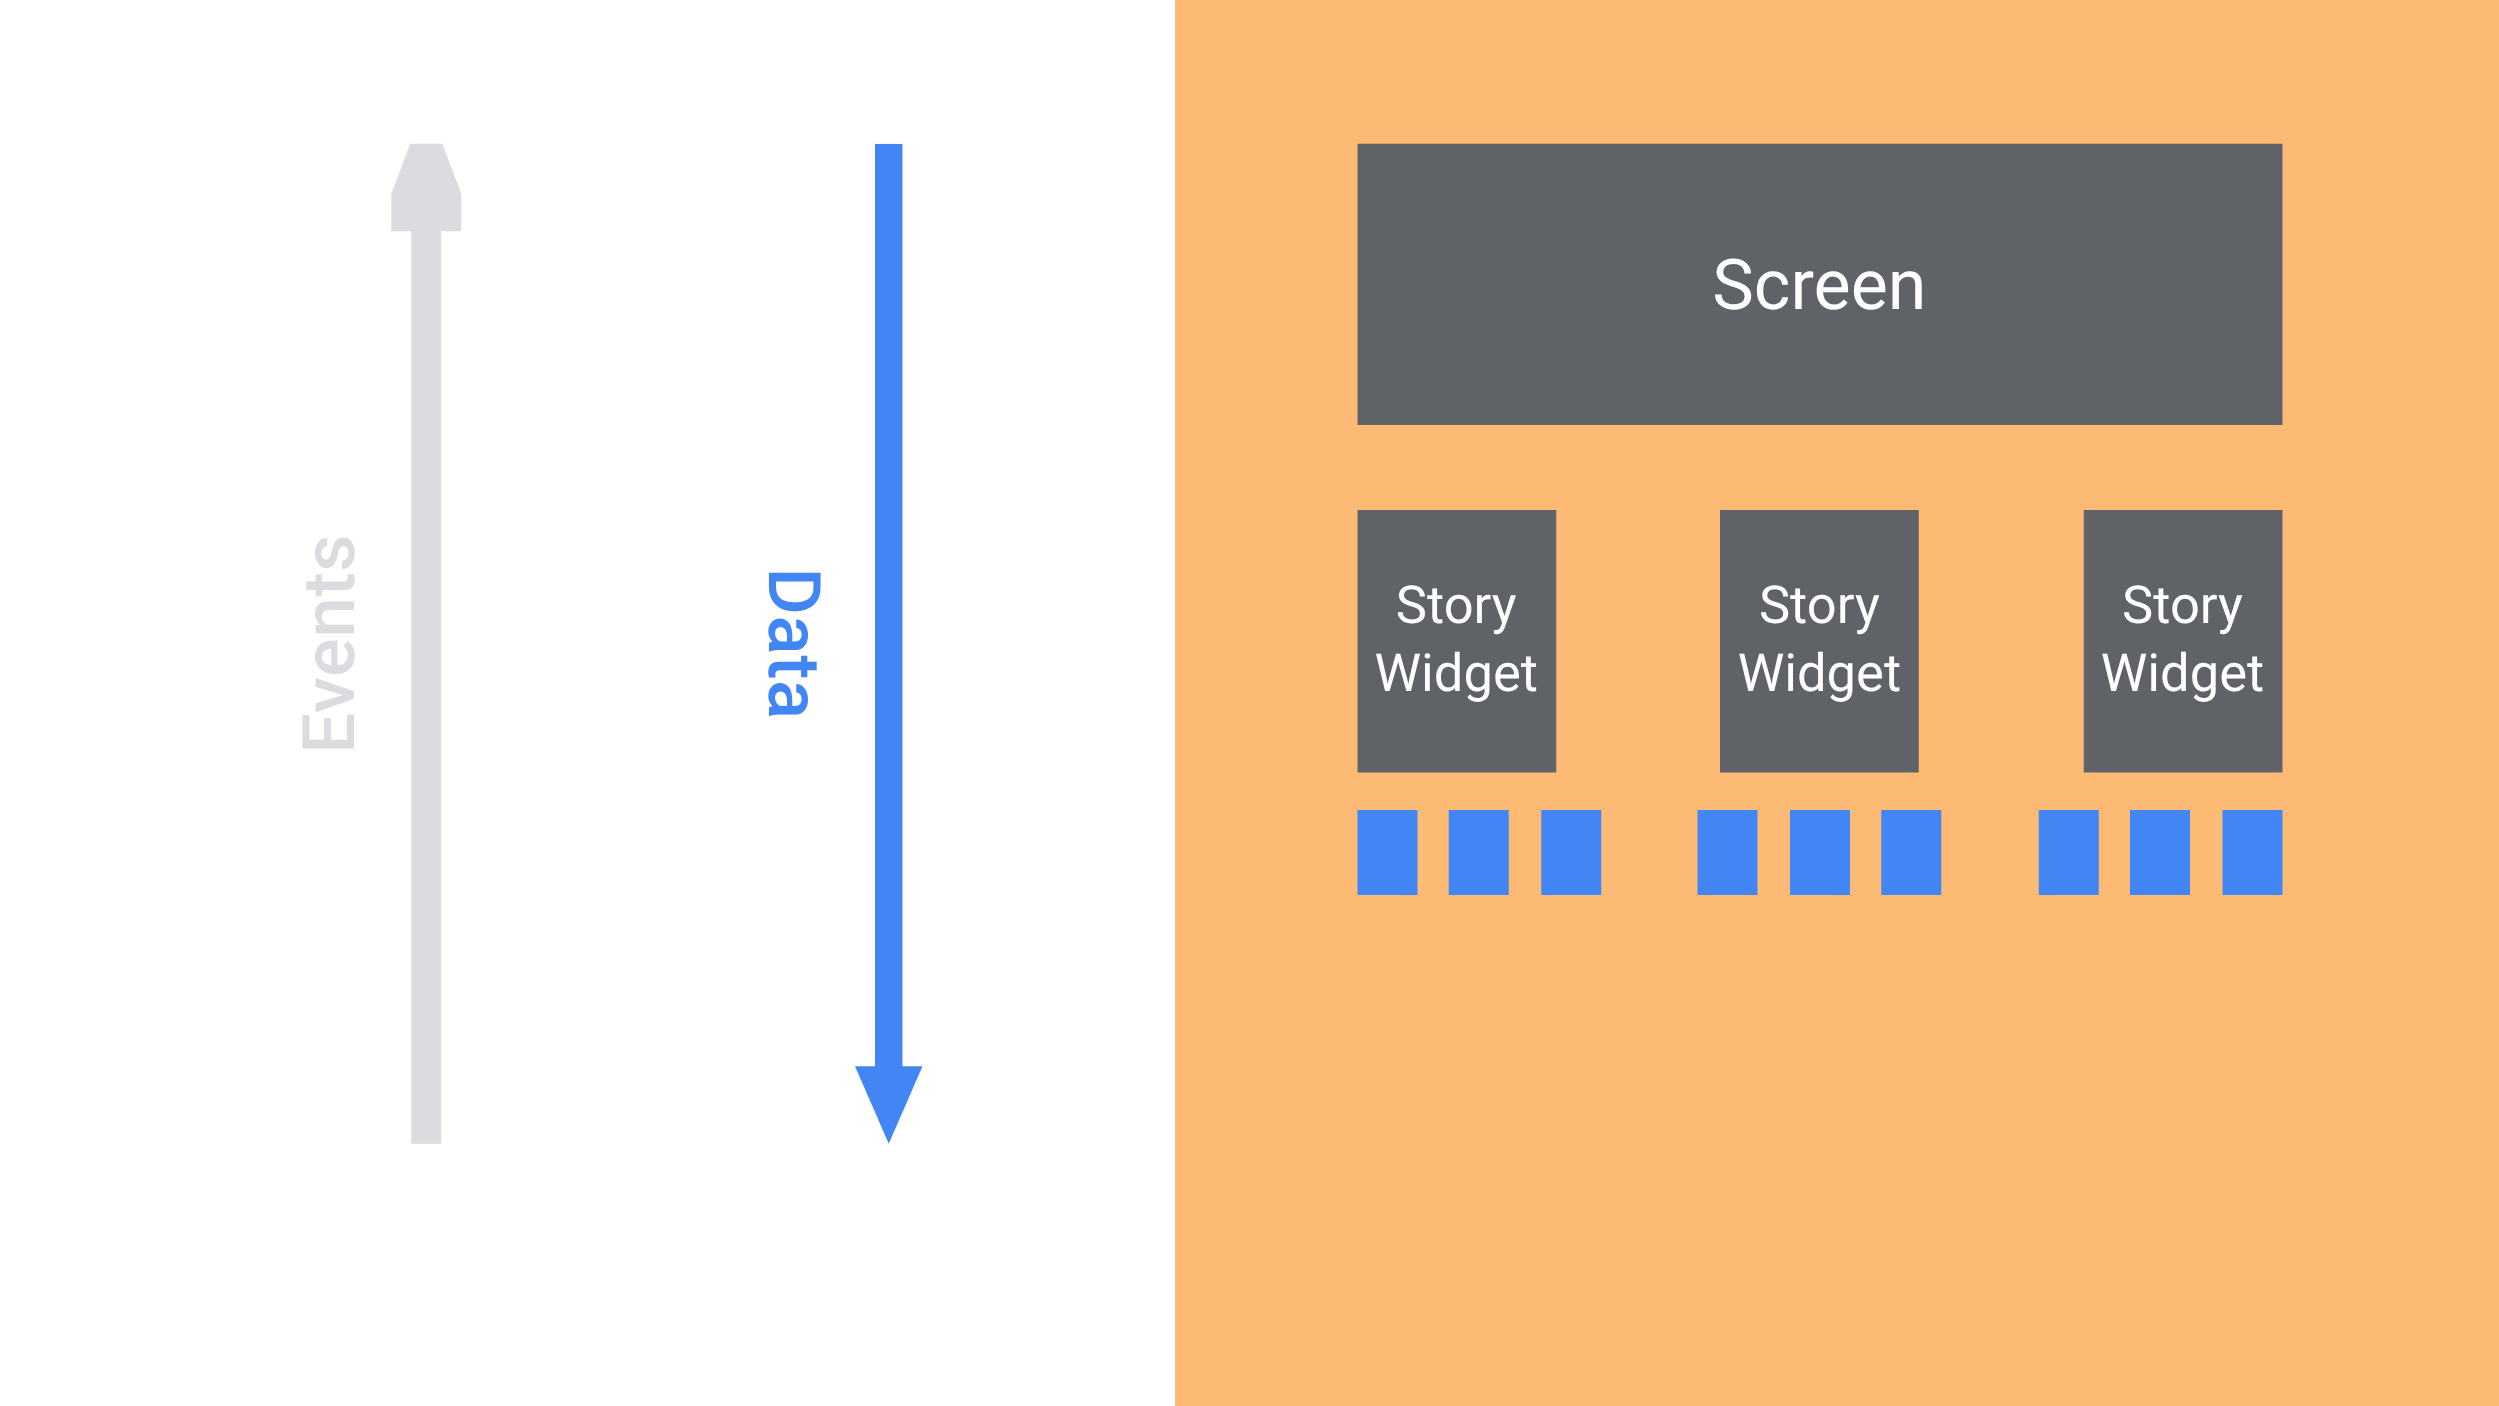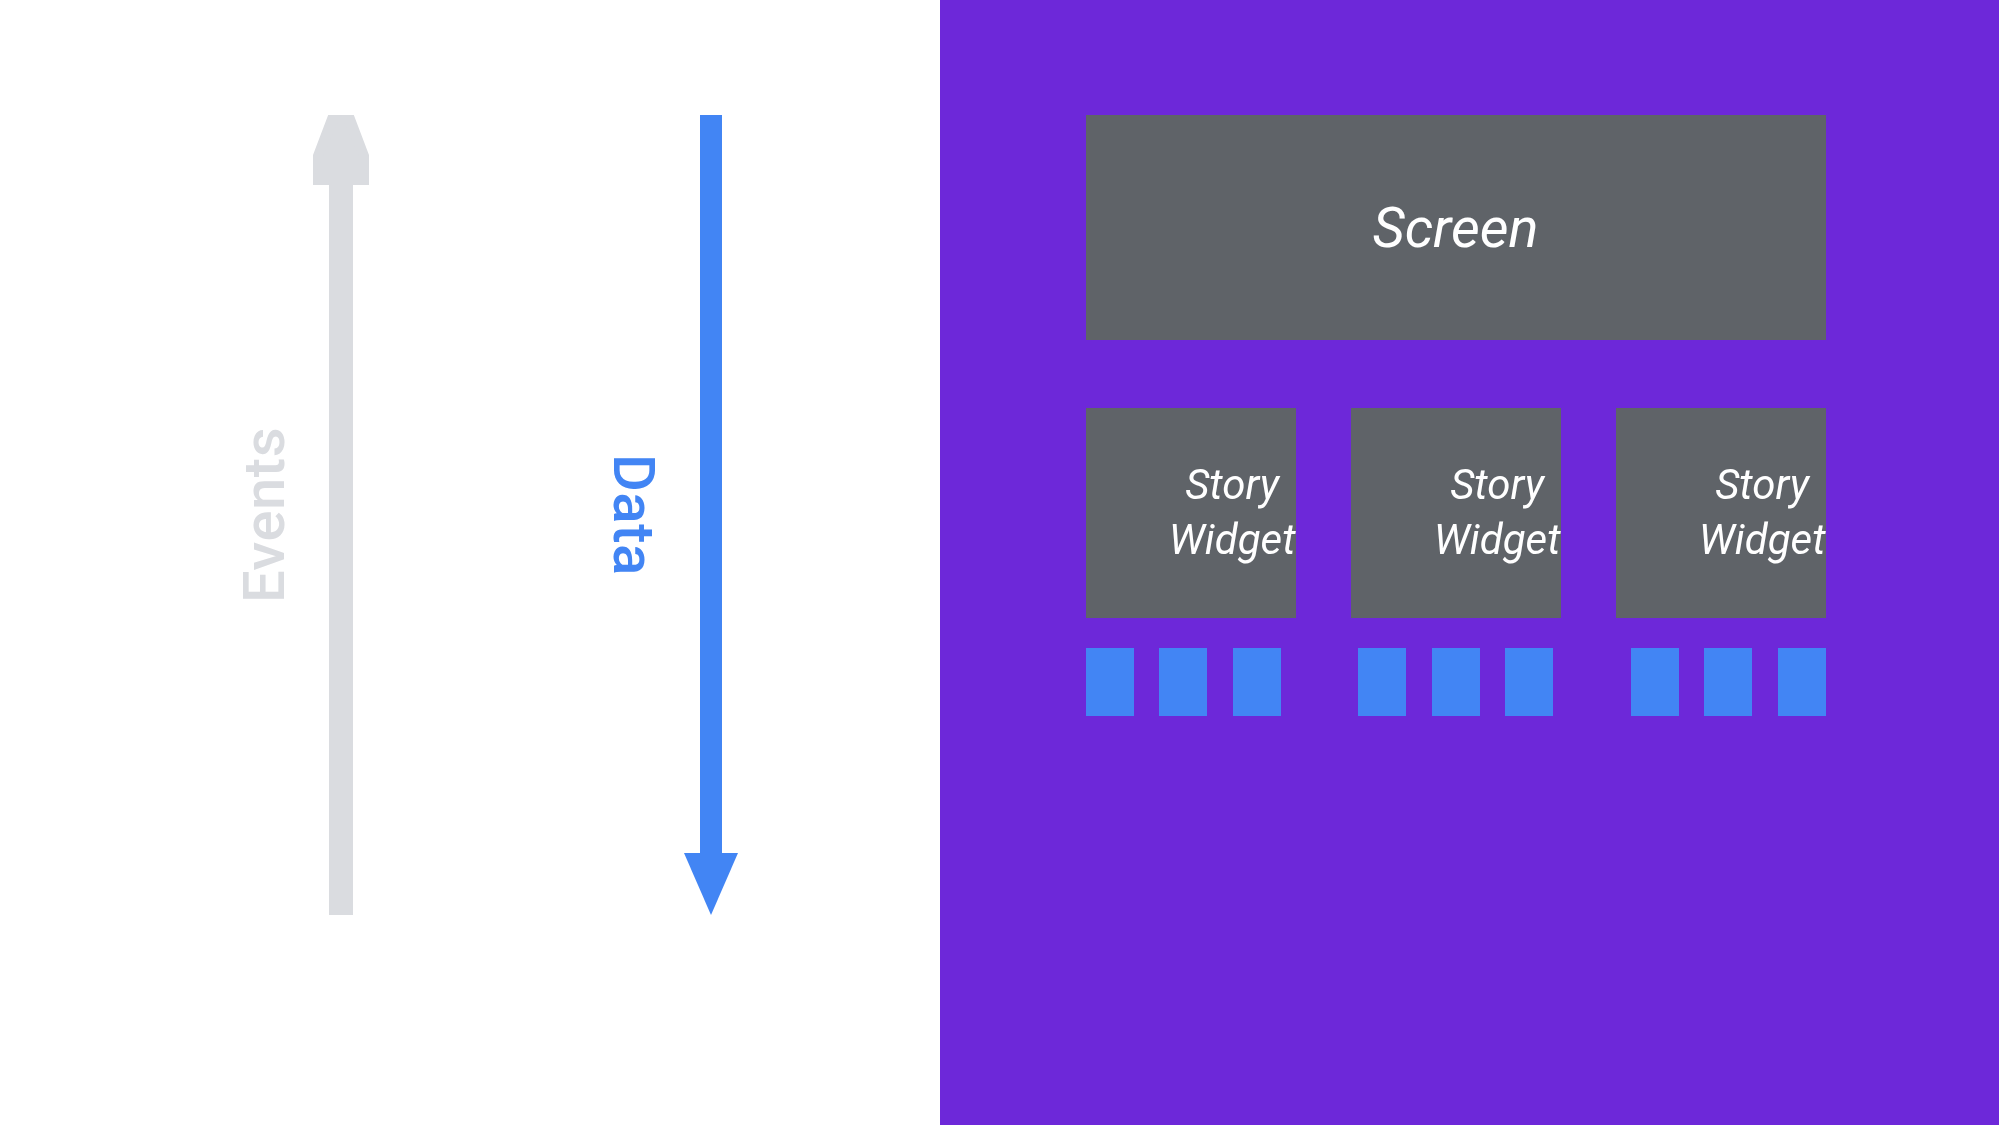--- a/index.html
+++ b/index.html
@@ -16,26 +16,25 @@
     }
     .left-panel {
       width: 940px;
       height: 100%;
       background: #ffffff;
       position: relative;
     }
     .right-panel {
       width: 1059px;
       height: 100%;
-      background: #6d28d9;
+      background: #fdba74;
       display: flex;
       flex-direction: column;
       align-items: center;
       padding: 115px 88px 60px 60px;
-      font-style: italic;
     }
     .arrow-group {
       position: absolute;
       display: flex;
       align-items: center;
       height: 800px;
     }
     .arrow-group.events {
       left: 230px;
       top: 115px;
@@ -75,26 +74,26 @@
       font-weight: 400;
       margin-bottom: 68px;
     }
     .widgets-row {
       width: 740px;
       display: flex;
       justify-content: space-between;
       margin-bottom: 30px;
     }
     .widget-box {
-      width: 210px;
+      width: 159px;
       height: 210px;
       background: #5f6368;
       display: flex;
       align-items: center;
-      justify-content: flex-end;
+      justify-content: center;
       text-align: center;
       color: #ffffff;
       font-size: 42px;
       line-height: 1.3;
       font-weight: 400;
     }
     .small-boxes-row {
       width: 740px;
       display: flex;
       justify-content: space-between;

